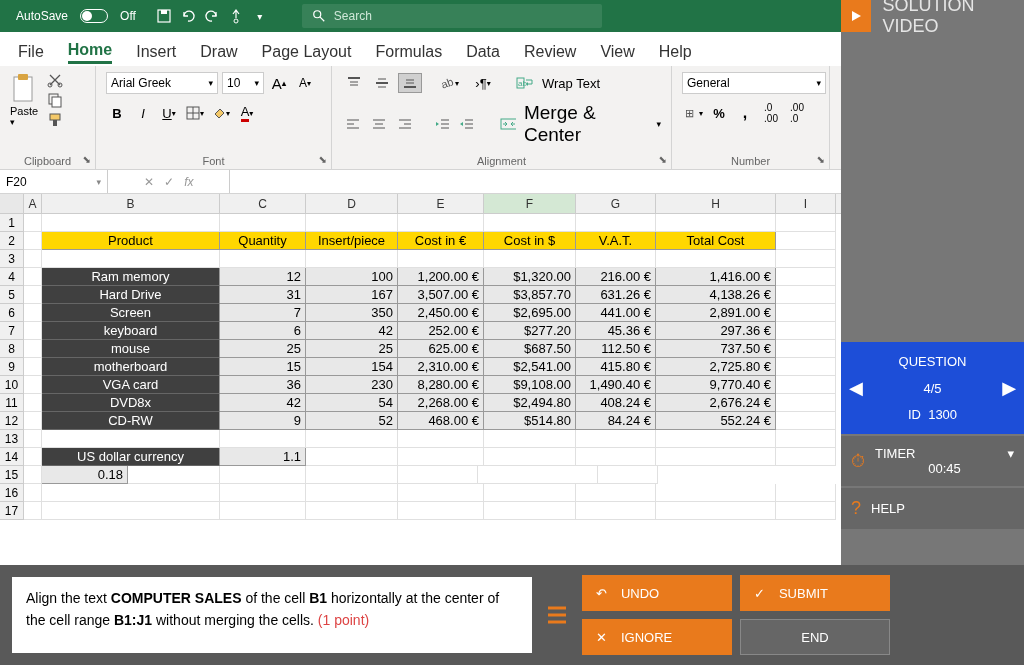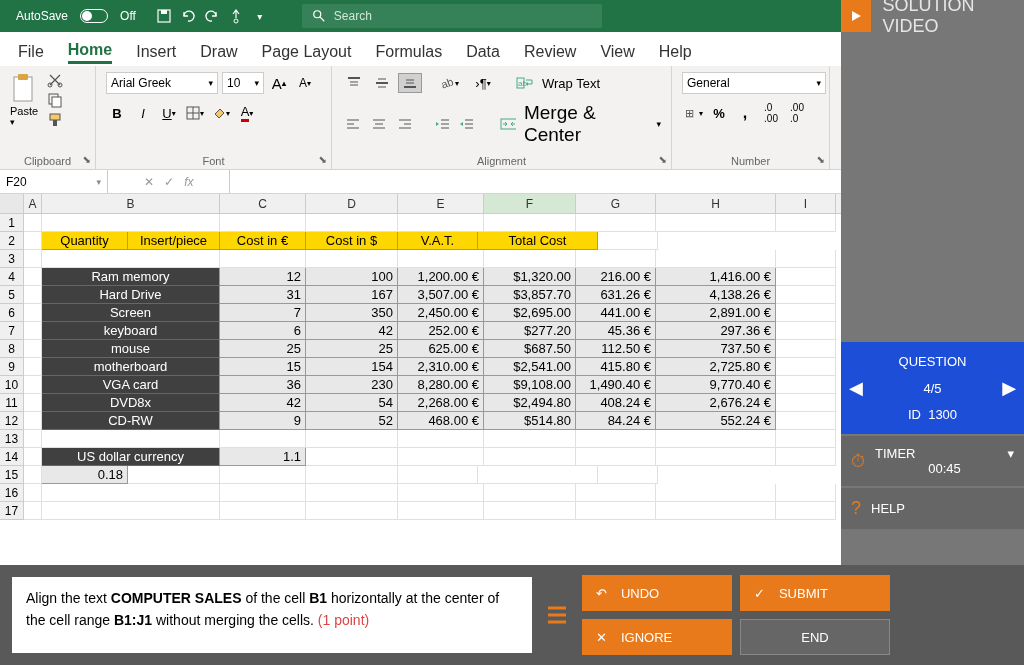--- a/index.html
+++ b/index.html
@@ -366,20 +366,21 @@
         <div class="cell col-D"></div>
         <div class="cell col-E"></div>
         <div class="cell col-F"></div>
         <div class="cell col-G"></div>
         <div class="cell col-H"></div>
         <div class="cell col-I"></div>
       </div>
       <div class="grid-row">
         <div class="row-h">2</div>
         <div class="cell col-A"></div>
+        <div class="cell col-B hdr-cell">Product</div>
         <div class="cell col-C hdr-cell">Quantity</div>
         <div class="cell col-D hdr-cell">Insert/piece</div>
         <div class="cell col-E hdr-cell">Cost in €</div>
         <div class="cell col-F hdr-cell">Cost in $</div>
         <div class="cell col-G hdr-cell">V.A.T.</div>
         <div class="cell col-H hdr-cell">Total Cost</div>
         <div class="cell col-I"></div>
       </div>
       <div class="grid-row">
         <div class="row-h">3</div>

